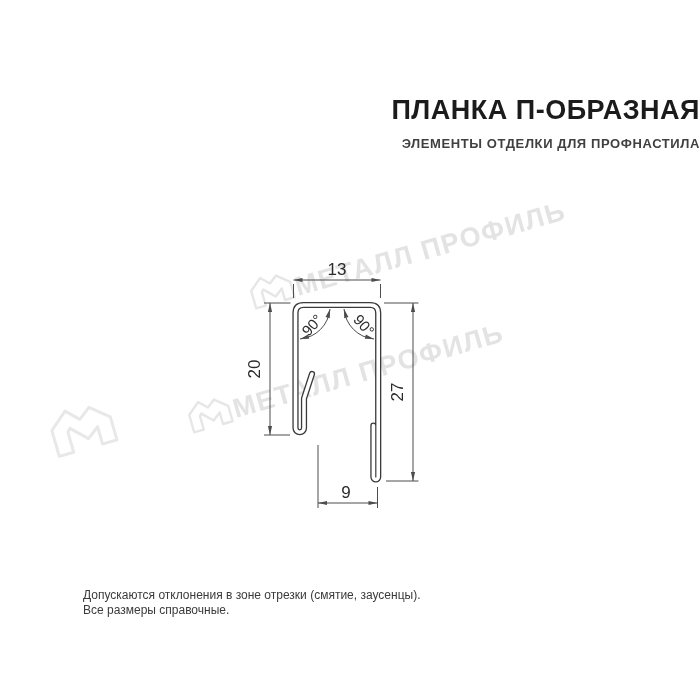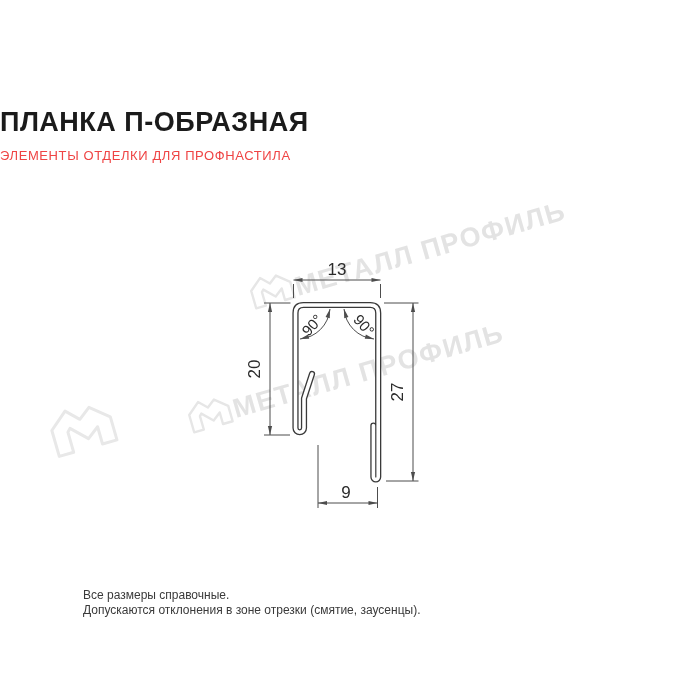--- a/index.html
+++ b/index.html
@@ -2,28 +2,28 @@
 <html><head>
 <meta charset="utf-8">
 <style>
   html,body{margin:0;padding:0;}
   body{
     width:700px;height:700px;position:relative;background:#ffffff;
     font-family:"Liberation Sans", sans-serif;overflow:hidden;
   }
   .abs{position:absolute;}
   .header{
-    left:0;top:96px;width:700px;text-align:left;margin-top:12px;
+    left:0;top:96px;width:700px;text-align:right;
   }
   .title{
     font-weight:bold;color:#1b1b1b;font-size:27px;line-height:29px;
     letter-spacing:0.5px;
   }
   .subtitle{
-    margin-top:11px;font-weight:normal;color:#ef4444;font-size:13px;
+    margin-top:11px;font-weight:bold;color:#404040;font-size:13px;
     letter-spacing:0.6px;
   }
   .footer{
     left:83px;top:588px;font-size:12px;line-height:15px;color:#3a3a3a;
   }
   svg text.dim{
     font-family:"Liberation Sans", sans-serif;
     font-size:17px;fill:#2b2b2b;
   }
   svg text.angle{
@@ -111,15 +111,15 @@
 
   <g>
     <path d="M 344 309 A 33 33 0 0 0 374 339" fill="none" stroke="#4d4d4d" stroke-width="1"></path>
     <polygon points="0,0 -9,2.2 -9,-2.2" transform="translate(344,309) rotate(-105)" fill="#4d4d4d"></polygon>
     <polygon points="0,0 -9,2.2 -9,-2.2" transform="translate(374,339) rotate(15)" fill="#4d4d4d"></polygon>
   </g>
   <text class="angle" x="363" y="330" text-anchor="middle" transform="rotate(48 363 326)">90°</text>
 </svg>
 
 <div class="abs footer">
+  <div>Допускаются отклонения в зоне отрезки (смятие, заусенцы).</div>
   <div>Все размеры справочные.</div>
-  <div>Допускаются отклонения в зоне отрезки (смятие, заусенцы).</div>
 </div>
 
 </body></html>

